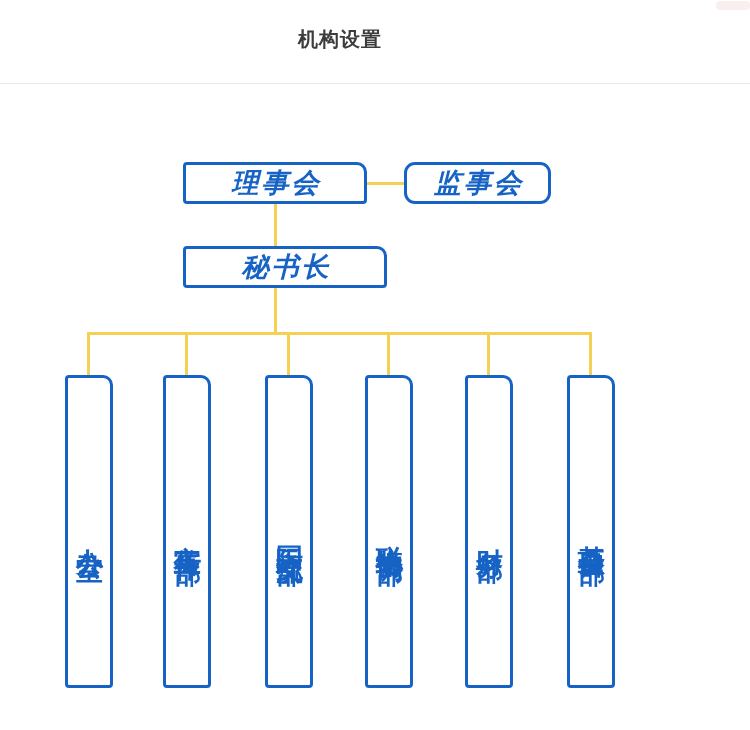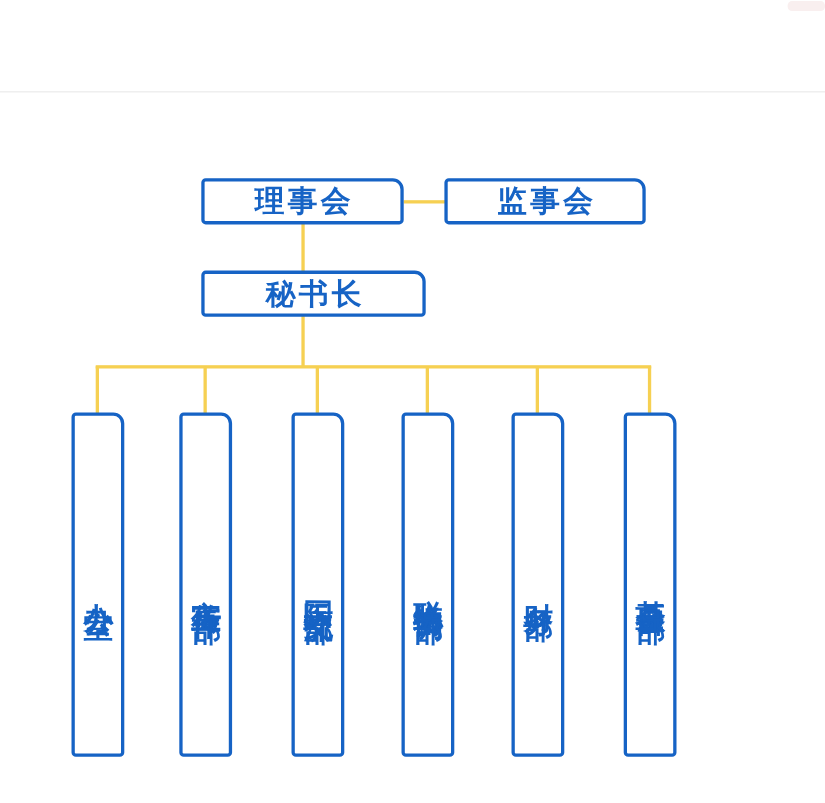--- a/index.html
+++ b/index.html
@@ -71,23 +71,24 @@
     align-items: center;
     justify-content: center;
     color: #1663c5;
     font-weight: bold;
   }
   .node-h {
     height: 42px;
     font-size: 27px;
     letter-spacing: 3px;
     text-indent: 3px;
+    font-style: italic;
   }
   .node-lishihui  { left: 183px; top: 162px; width: 184px; }
-  .node-jianshihui{ left: 404px; top: 162px; width: 183px; }
+  .node-jianshihui{ left: 404px; top: 162px; width: 147px; border-radius: 11px; }
   .node-mishuzhang{ left: 183px; top: 246px; width: 204px; }
   .dept {
     top: 375px;
     width: 48px;
     height: 313px;
   }
   .dept-0 { left: 65px;  }
   .dept-1 { left: 163px; }
   .dept-2 { left: 265px; }
   .dept-3 { left: 365px; }
@@ -101,20 +102,21 @@
     letter-spacing: 3px;
     color: #1663c5;
     line-height: 1;
   }
 </style>
 </head>
 <body>
 
 <div class="page">
 
+  <h1 class="page-title">机构设置</h1>
   <div class="header-divider"></div>
   <div class="scrollbar-remnant"></div>
 
   <div>
 
     <div class="conn conn-top-h"></div>
     <div class="conn conn-v1"></div>
     <div class="conn conn-v2"></div>
     <div class="conn conn-dist"></div>
     <div class="conn drop drop-0"></div>

